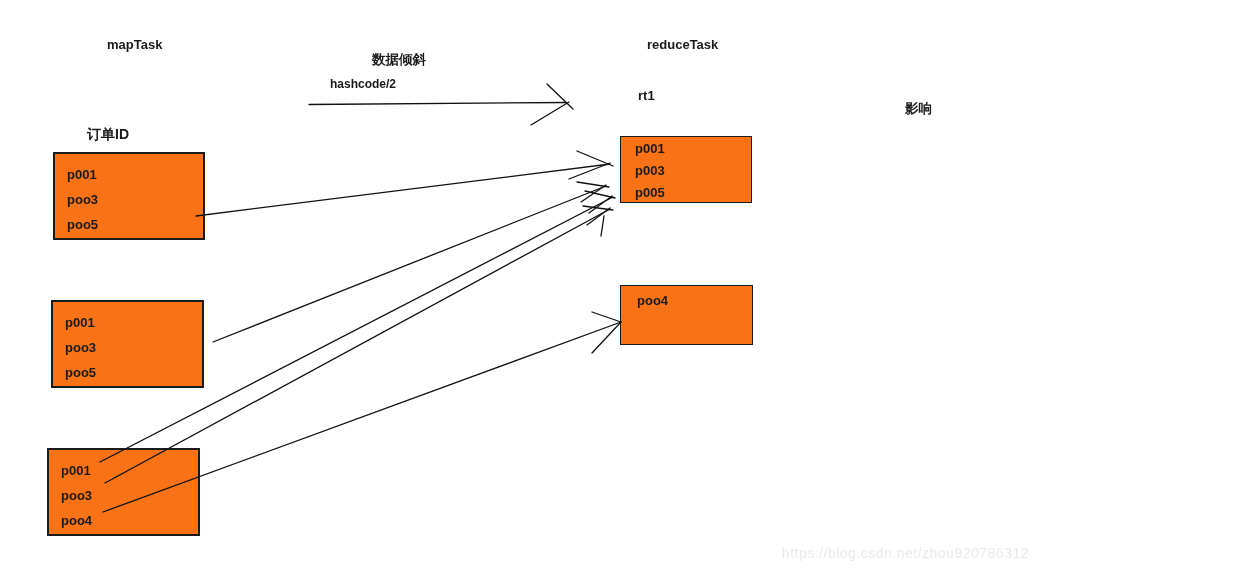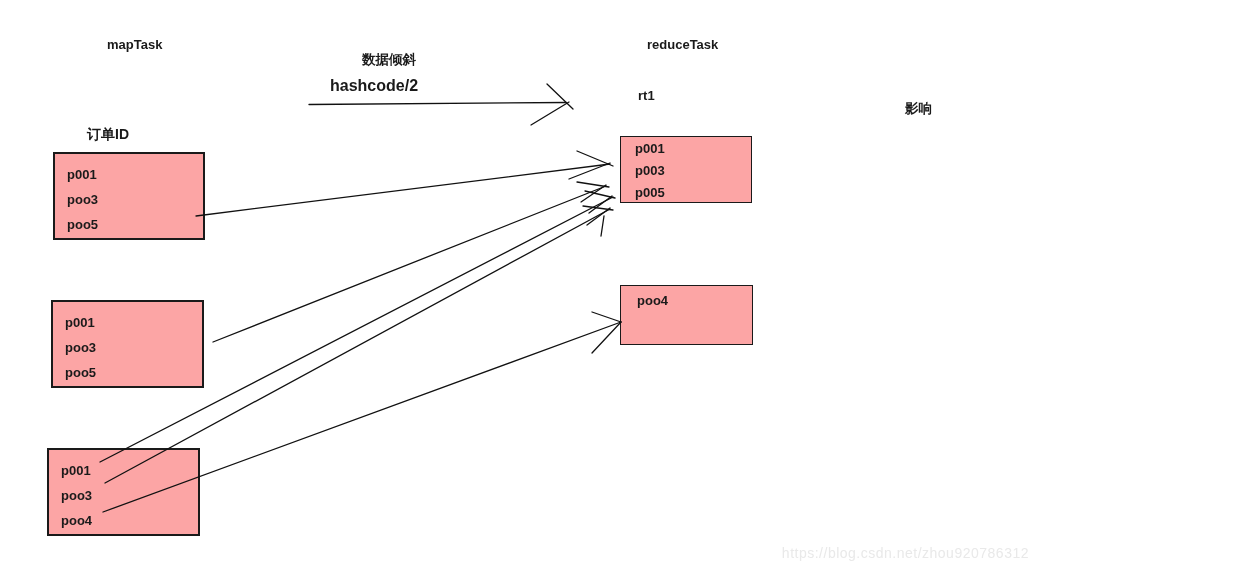--- a/index.html
+++ b/index.html
@@ -20,21 +20,21 @@
     position: absolute;
     font-weight: bold;
     font-size: 13px;
     white-space: nowrap;
     color: #1a1a1a;
   }
   .lbl.cn { font-size: 13.5px; }
   .node {
     position: absolute;
     border: 2px solid #1a1a1a;
-    background: #fca5a5;
+    background: #f97316;
     box-sizing: border-box;
   }
   .node.thin { border-width: 1.5px; }
   .node .row {
     font-weight: bold;
     font-size: 13px;
     white-space: nowrap;
   }
   .map-rows { padding: 8px 0 0 12px; }
   .map-rows .row { line-height: 25px; }
@@ -63,22 +63,22 @@
     color: #e9e9e9;
     letter-spacing: 0.5px;
   }
 </style>
 </head>
 <body>
 
 <div class="canvas">
 
   <div class="lbl" style="left:107px; top:37px;">mapTask</div>
-  <div class="lbl cn" style="left:362px; top:51px;">数据倾斜</div>
-  <div class="lbl" style="left:330px; top:77px; font-size:16px;">hashcode/2</div>
+  <div class="lbl cn" style="left:372px; top:51px;">数据倾斜</div>
+  <div class="lbl" style="left:330px; top:77px; font-size:12px;">hashcode/2</div>
   <div class="lbl cn" style="left:87px; top:120px; font-size:14px;margin-top:6px;">订单ID</div>
   <div class="lbl" style="left:647px; top:37px;">reduceTask</div>
 
   <div class="node map-rows" style="left:53px; top:152px; width:152px; height:88px;">
     <div class="row">p001</div>
     <div class="row">poo3</div>
     <div class="row">poo5</div>
   </div>
 
   <div class="node map-rows" style="left:51px; top:300px; width:153px; height:88px;">

